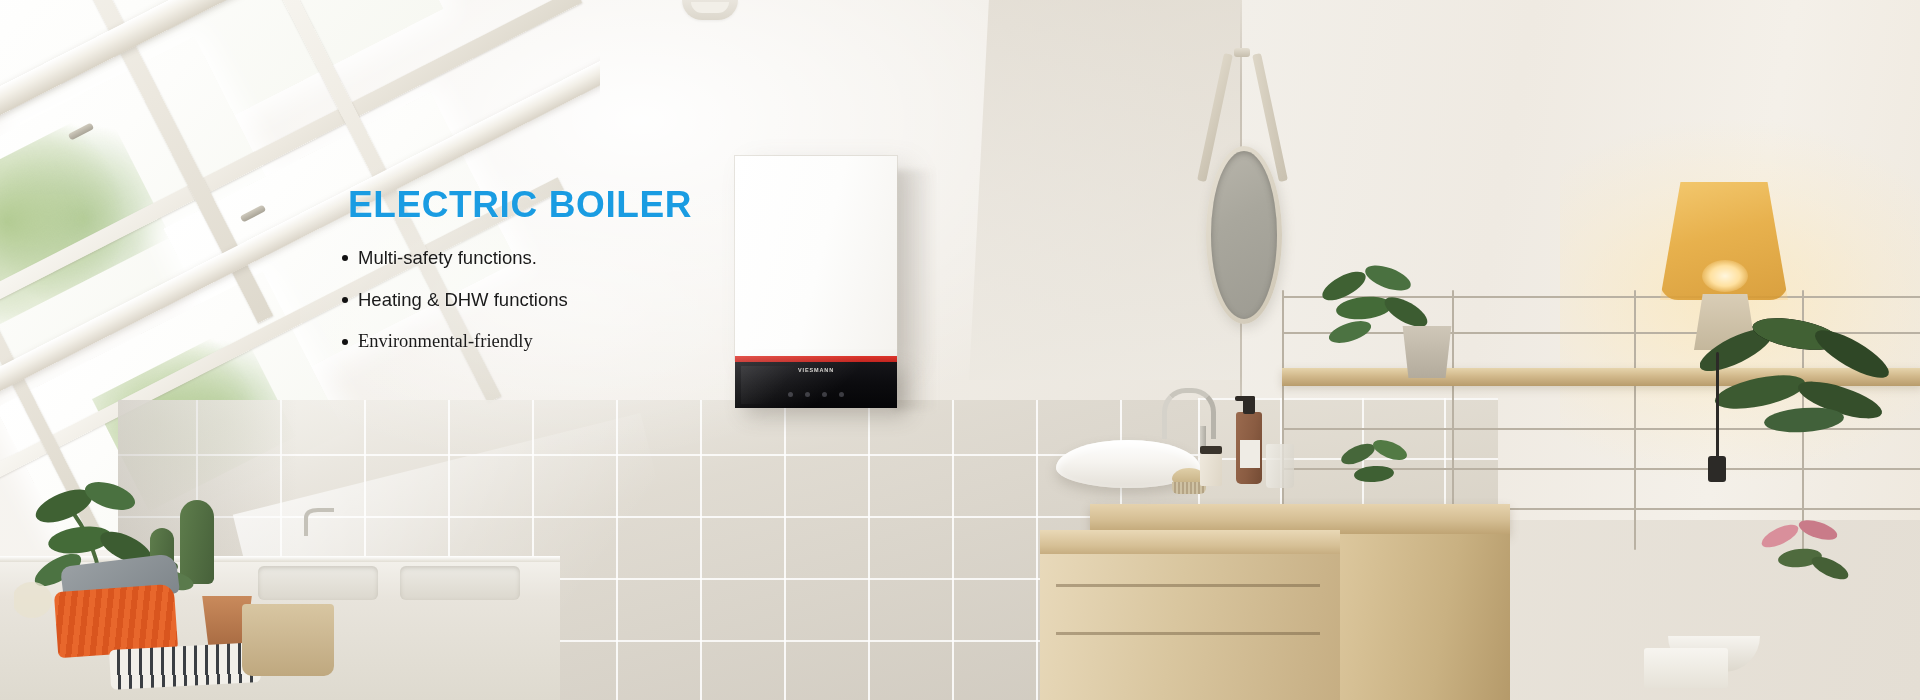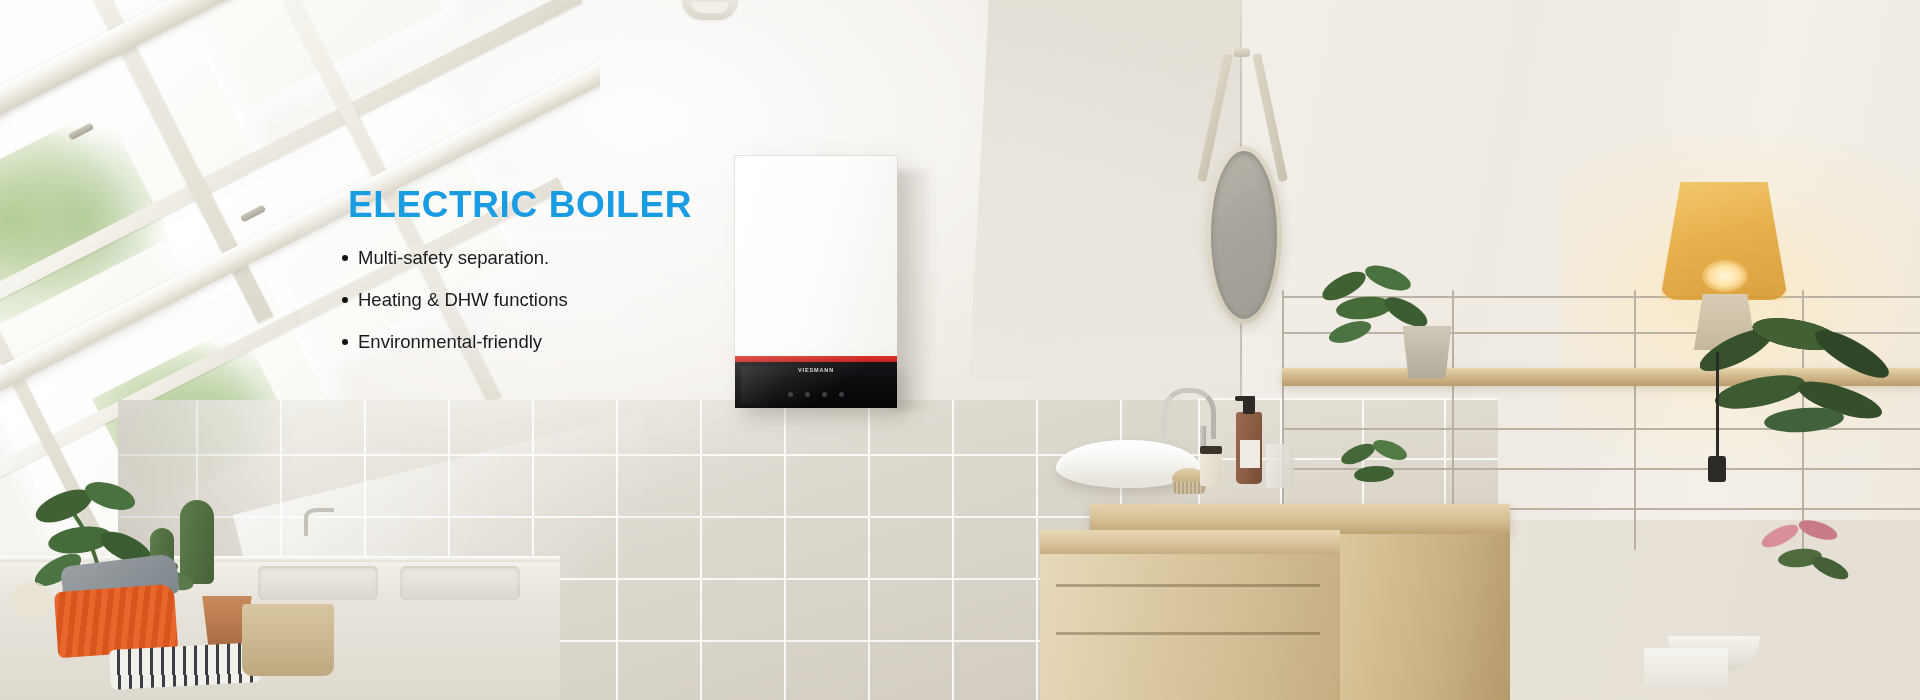--- a/index.html
+++ b/index.html
@@ -423,21 +423,21 @@
   .bullets li{
     position:relative;
     padding-left:16px;
     margin:0 0 21px 0;
     font-size:18.5px;
     line-height:1.15;
     color:#1a1a1a;
     text-shadow:0 1px 2px rgba(255,255,255,.55);
     white-space:nowrap;
   }
-  .bullets li:last-child{margin-bottom:0;}
+  .bullets li:last-child{margin-bottom:0;font-family:Liberation Serif, serif;}
   .bullets li:before{
     content:"";
     position:absolute;left:0;top:8px;
     width:6px;height:6px;border-radius:50%;
     background:#111;
   }
   
   .copy-wash{
     position:absolute;left:300px;top:150px;width:560px;height:300px;
     background:radial-gradient(ellipse at 45% 50%, rgba(255,255,255,.45) 0%, rgba(255,255,255,.12) 55%, rgba(255,255,255,0) 78%);
@@ -632,19 +632,19 @@
   <div class="jar-lid"></div>
   <div class="soap"></div>
   <div class="soap-label"></div>
   <div class="soap-pump"></div>
   <div class="toothglass"></div>
 
   <div class="copy-wash"></div>
   <div class="copy">
     <h1 class="headline">ELECTRIC BOILER</h1>
     <ul class="bullets">
-      <li>Multi-safety separation.</li>
+      <li>Multi-safety functions.</li>
       <li>Heating &amp; DHW functions</li>
       <li>Environmental-friendly</li>
     </ul>
   </div>
 
 </div>
 
 </body></html>

